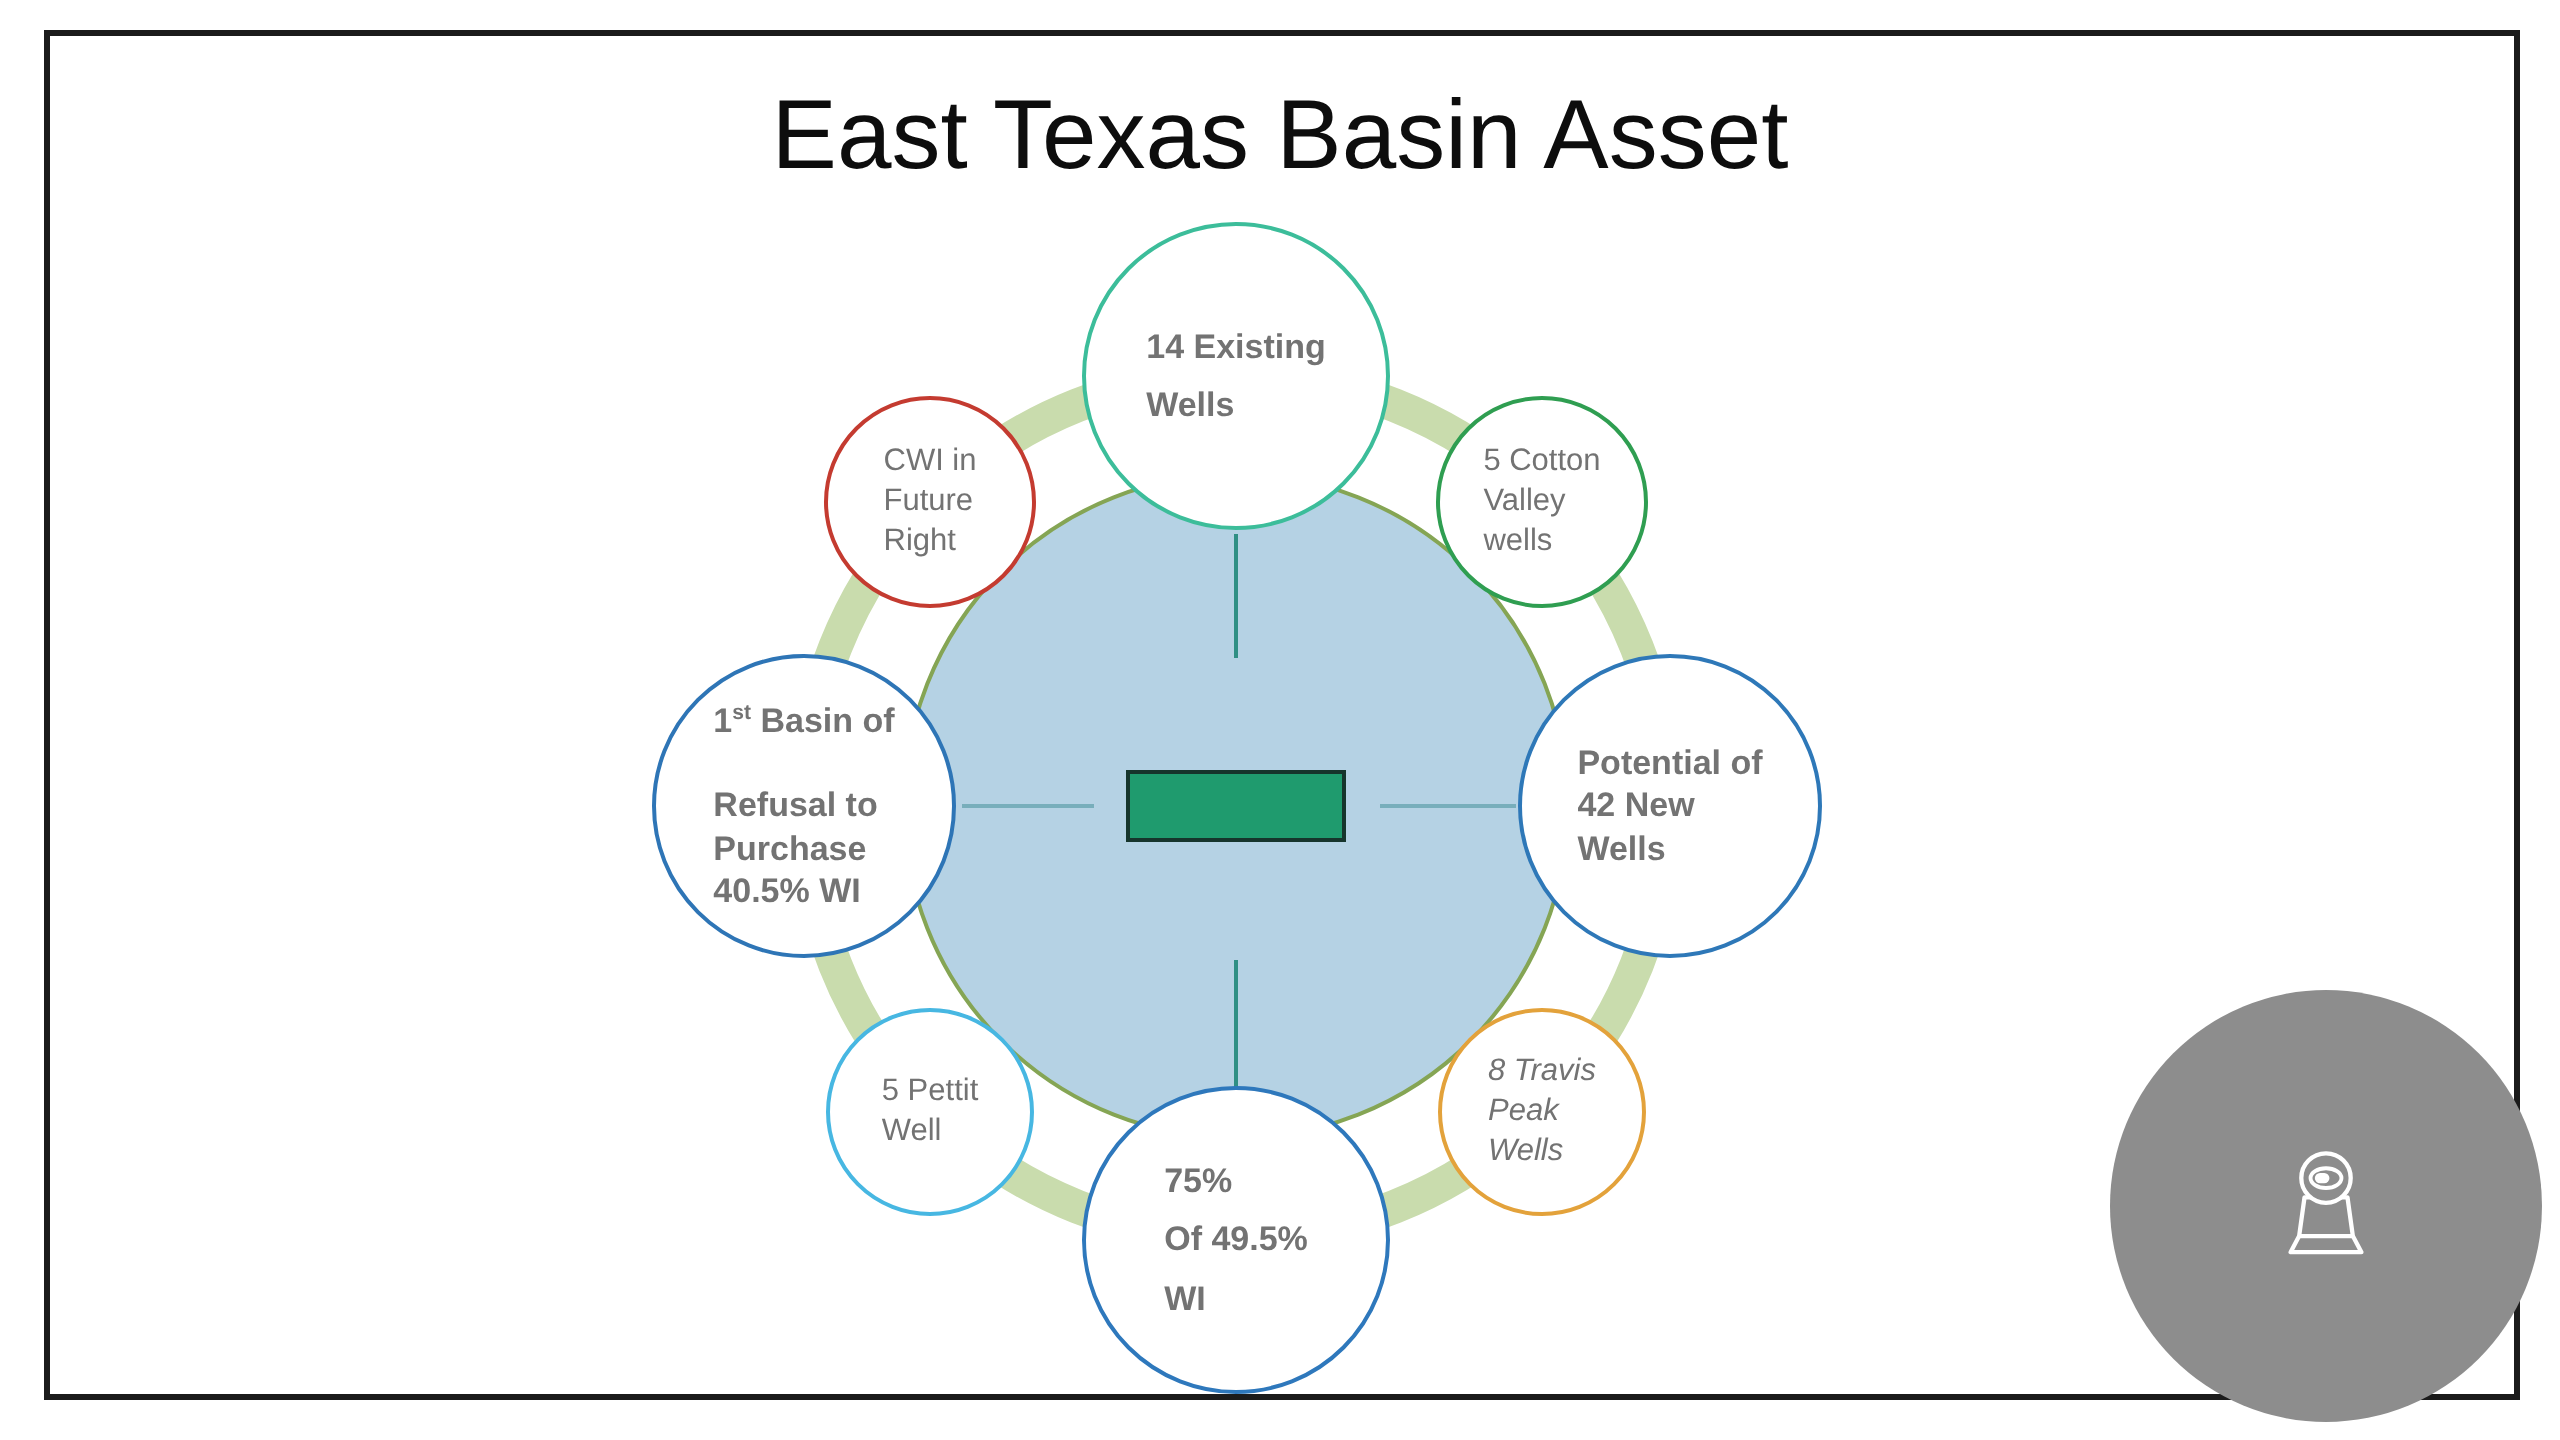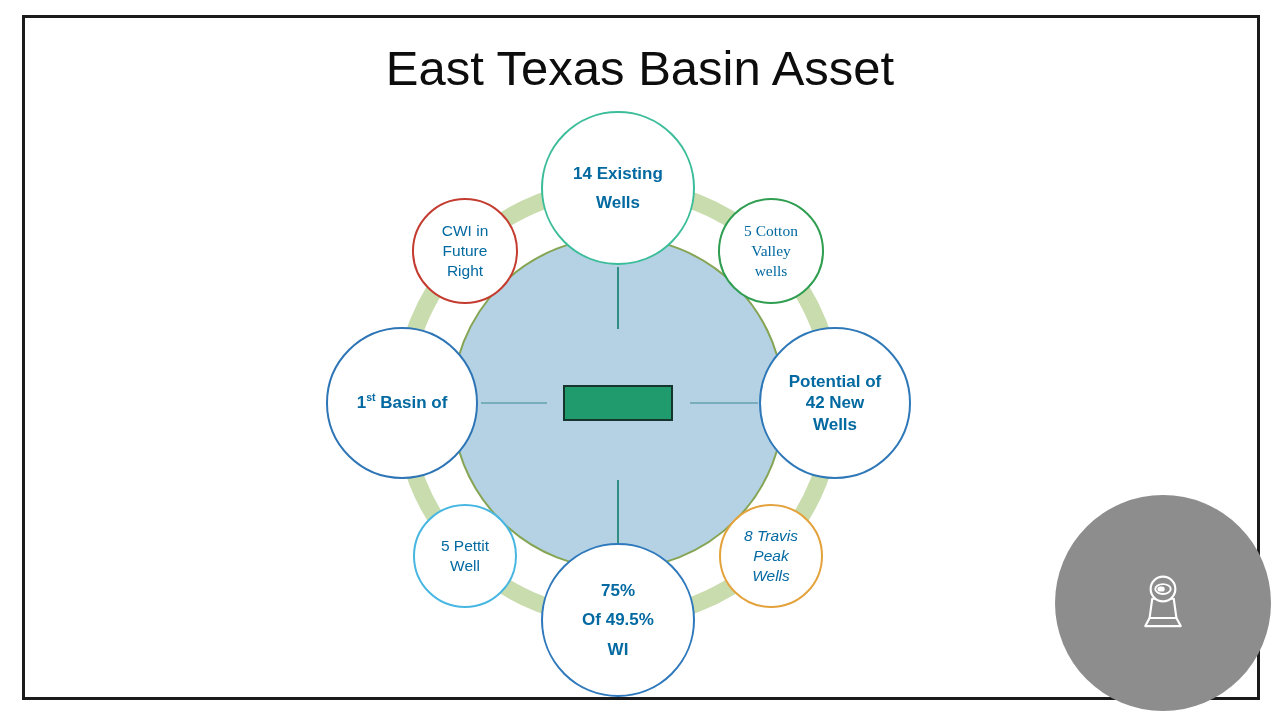--- a/index.html
+++ b/index.html
@@ -36,29 +36,29 @@
     border:2px solid #16352C;z-index:4;
   }
   .node{
     position:absolute;background:#ffffff;border-radius:50%;
     display:flex;align-items:center;justify-content:center;
     box-sizing:border-box;z-index:5;
   }
   .node.big{border-width:2.5px;border-style:solid;}
   .node.small{border-width:2px;border-style:solid;}
   .node .label{
-    white-space:pre-line;text-align:center;color:#0369a1;padding:0 6px;
+    white-space:pre-line;color:#737373;padding:0 6px;
   }
   .label.bold{font-weight:bold;font-size:17px;}
   .label.regular{font-weight:normal;font-size:15.5px;line-height:1.28;}
   .label.loose{line-height:1.72;}
   .label.tight{line-height:1.24;}
   .label sup{font-size:0.62em;vertical-align:super;line-height:0;}
   .node-n {left:541px;top:111px;width:154px;height:154px;}
-  .node-ne{left:718px;top:198px;width:106px;height:106px;font-family:Liberation Serif, serif;}
+  .node-ne{left:718px;top:198px;width:106px;height:106px;}
   .node-e {left:759px;top:327px;width:152px;height:152px;}
   .node-se{left:719px;top:504px;width:104px;height:104px;font-style:italic;}
   .node-s {left:541px;top:543px;width:154px;height:154px;}
   .node-sw{left:413px;top:504px;width:104px;height:104px;}
   .node-w {left:326px;top:327px;width:152px;height:152px;}
   .node-nw{left:412px;top:198px;width:106px;height:106px;}
   .webcam-bubble{
     position:absolute;left:1055px;top:495px;width:216px;height:216px;
     border-radius:50%;z-index:10;
     display:flex;align-items:center;justify-content:center;
@@ -112,20 +112,23 @@
 </div>
 
 <div class="node small node-sw" style="border-color: rgb(71, 183, 226);">
   <div class="label regular">5 Pettit
 Well</div>
 </div>
 
 <div class="node big node-w" style="border-color: rgb(46, 117, 182);">
   <div class="label bold tight">
     <div><span>1</span><sup>st</sup><span> Basin of</span></div>
+    <div>Refusal to
+Purchase
+40.5% WI</div>
   </div>
 </div>
 
 <div class="node small node-nw" style="border-color: rgb(196, 59, 48);">
   <div class="label regular">CWI in
 Future
 Right</div>
 </div>
 
 <div class="webcam-bubble" style="background: rgb(141, 141, 141);">

